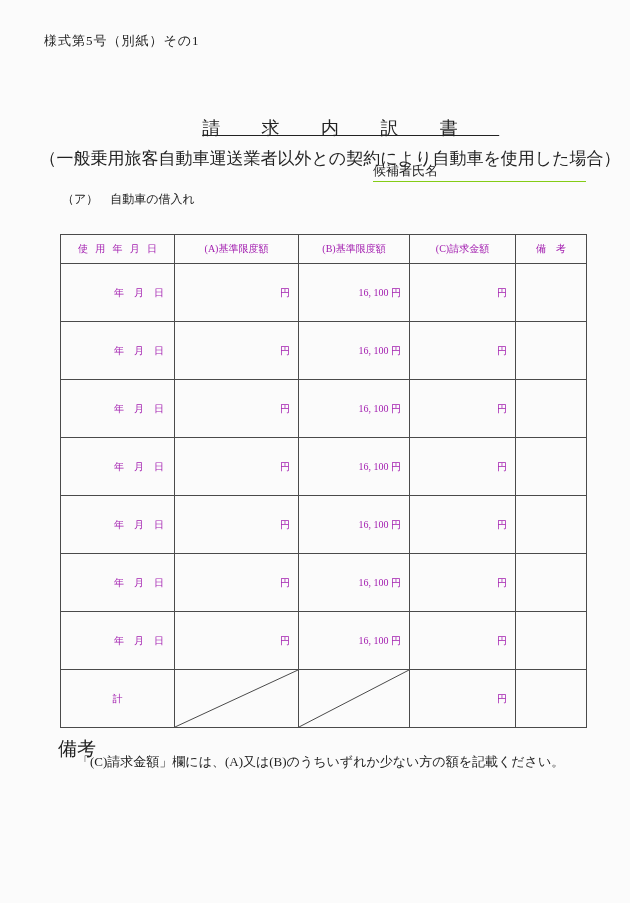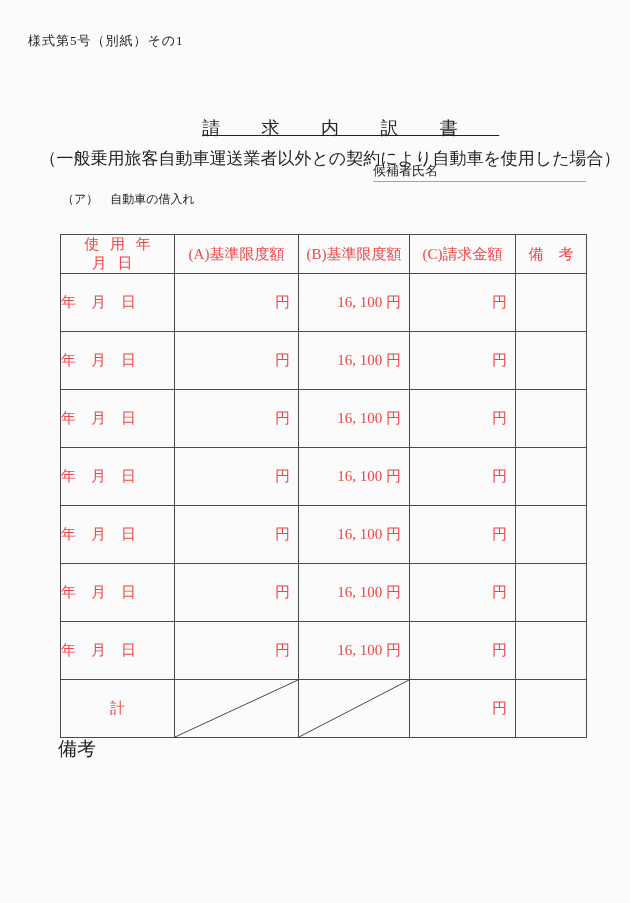--- a/index.html
+++ b/index.html
@@ -5,21 +5,21 @@
   html,body { margin:0; padding:0; }
   .page {
     position:relative;
     width:630px; height:903px;
     background:#fbfbfb;
     color:#222;
     font-family:"Liberation Serif","DejaVu Serif",serif;
     overflow:hidden;
   }
   .form-number {
-    position:absolute; left:28px; top:32px;
+    position:absolute; left:44px; top:32px;
     font-size:13px; letter-spacing:1px;
   }
   .title-block {
     position:absolute; left:30px; top:116px; width:600px;
     text-align:center;
   }
   .doc-title {
     font-size:18px;
     letter-spacing:2.3em; text-indent:2.3em;text-decoration:underline;
   }
@@ -30,33 +30,33 @@
     border-bottom:1px solid #84cc16;
     font-size:13px; line-height:16px;
   }
   .section-label {
     position:absolute; left:62px; top:191px; font-size:12px;
   }
   table.claim-table {
     position:absolute; left:60px; top:234px;
     width:527px; table-layout:fixed;
     border-collapse:collapse;
-    font-size:15px; color:#ef4444;
+    font-size:10px; color:#a21caf;
   }
   .claim-table th, .claim-table td {
     border:1px solid #4a4a4a;
     font-weight:normal; padding:0;
     overflow:hidden;
   }
   .claim-table thead tr { height:29px; }
   .claim-table tbody tr { height:58px; }
   .claim-table th { text-align:center; }
   .th-date { letter-spacing:0.72em; text-indent:0.72em; }
   .th-note { letter-spacing:0; }
-  .td-date { text-align:left; padding-right:10px !important; }
+  .td-date { text-align:right; padding-right:10px !important; }
   .td-amt  { text-align:right; padding-right:8px  !important; }
   .td-total-label { text-align:center; }
   .td-diag { position:relative; }
   .td-diag svg { position:absolute; left:0; top:0; width:100%; height:100%; display:block; }
   .footnote-label { position:absolute; left:58px; top:736px; font-size:19px; }
   .footnote-text  { position:absolute; left:77px; top:753px; font-size:13px; }
 </style>
 </head>
 <body>
 
@@ -154,14 +154,15 @@
               <line x1="0" y1="100" x2="100" y2="0" stroke="#4a4a4a" stroke-width="1" vector-effect="non-scaling-stroke"></line>
             </svg>
         </td>
         <td class="td-amt">円</td>
         <td></td>
       </tr>
     </tbody>
   </table>
 
   <div class="footnote-label">備考</div>
+  <div class="footnote-text">「(C)請求金額」欄には、(A)又は(B)のうちいずれか少ない方の額を記載ください。</div>
 
 </div>
 
 </body></html>

